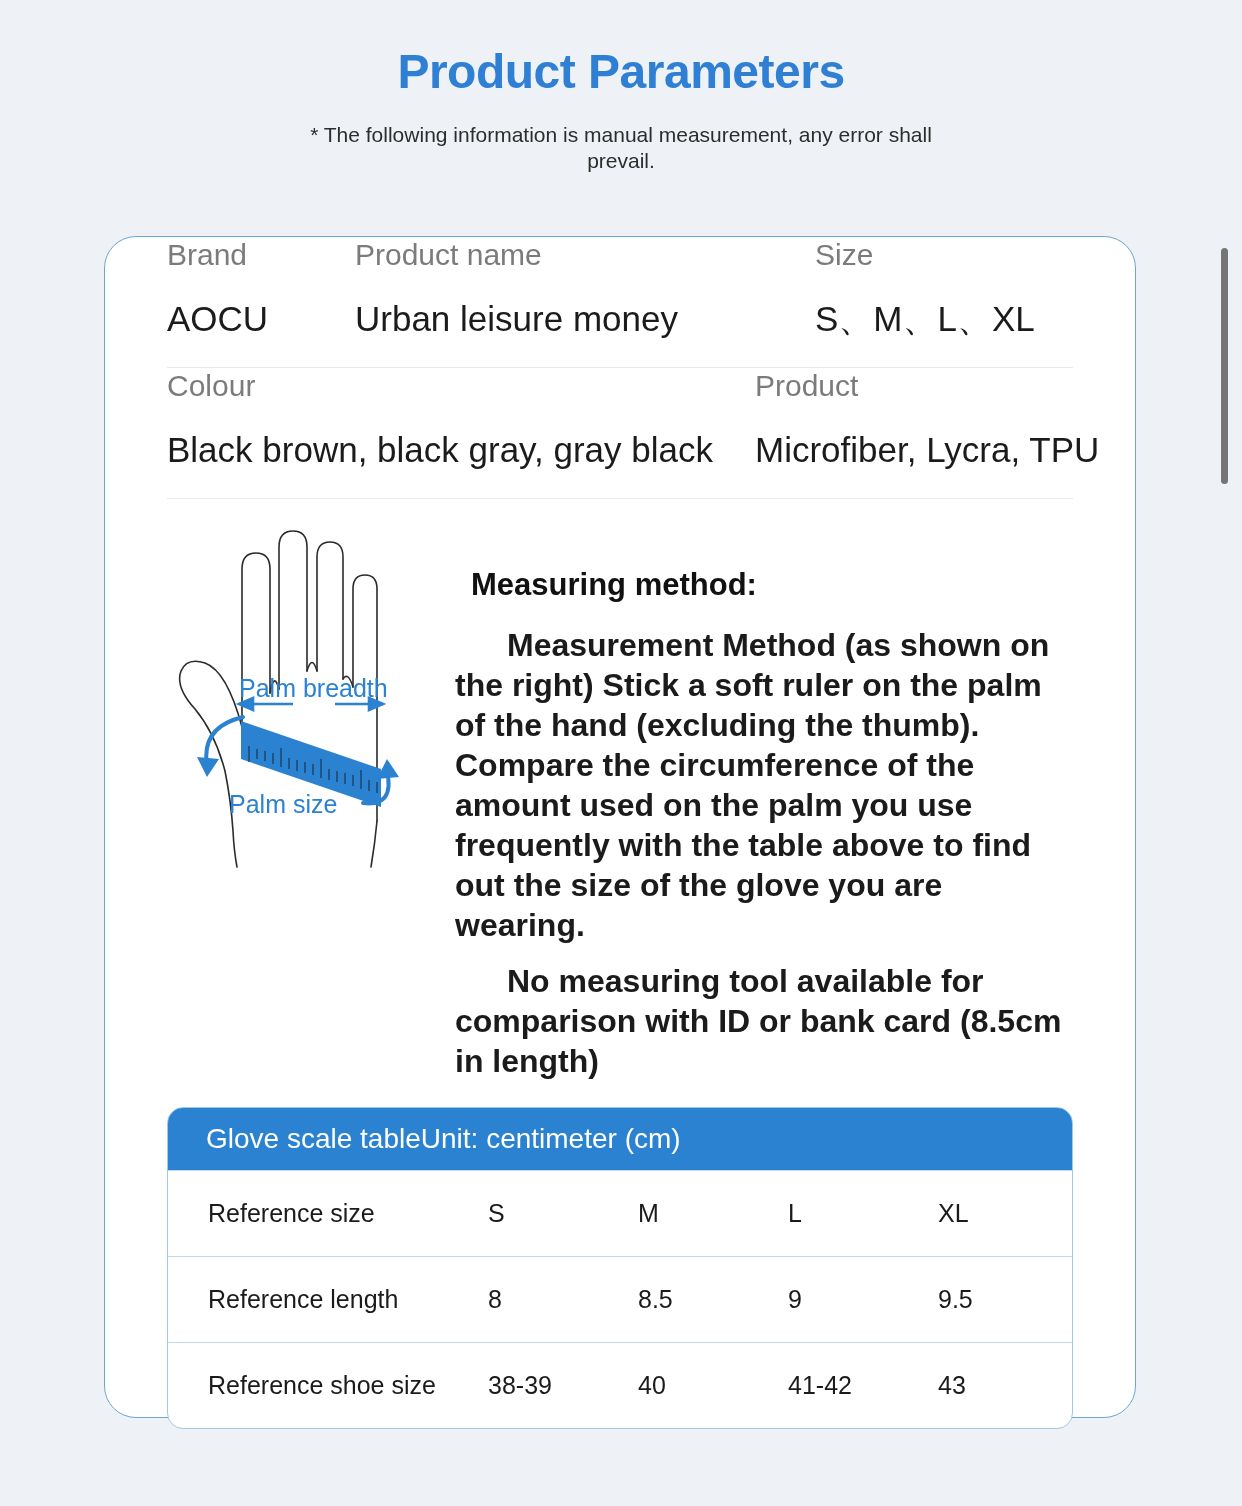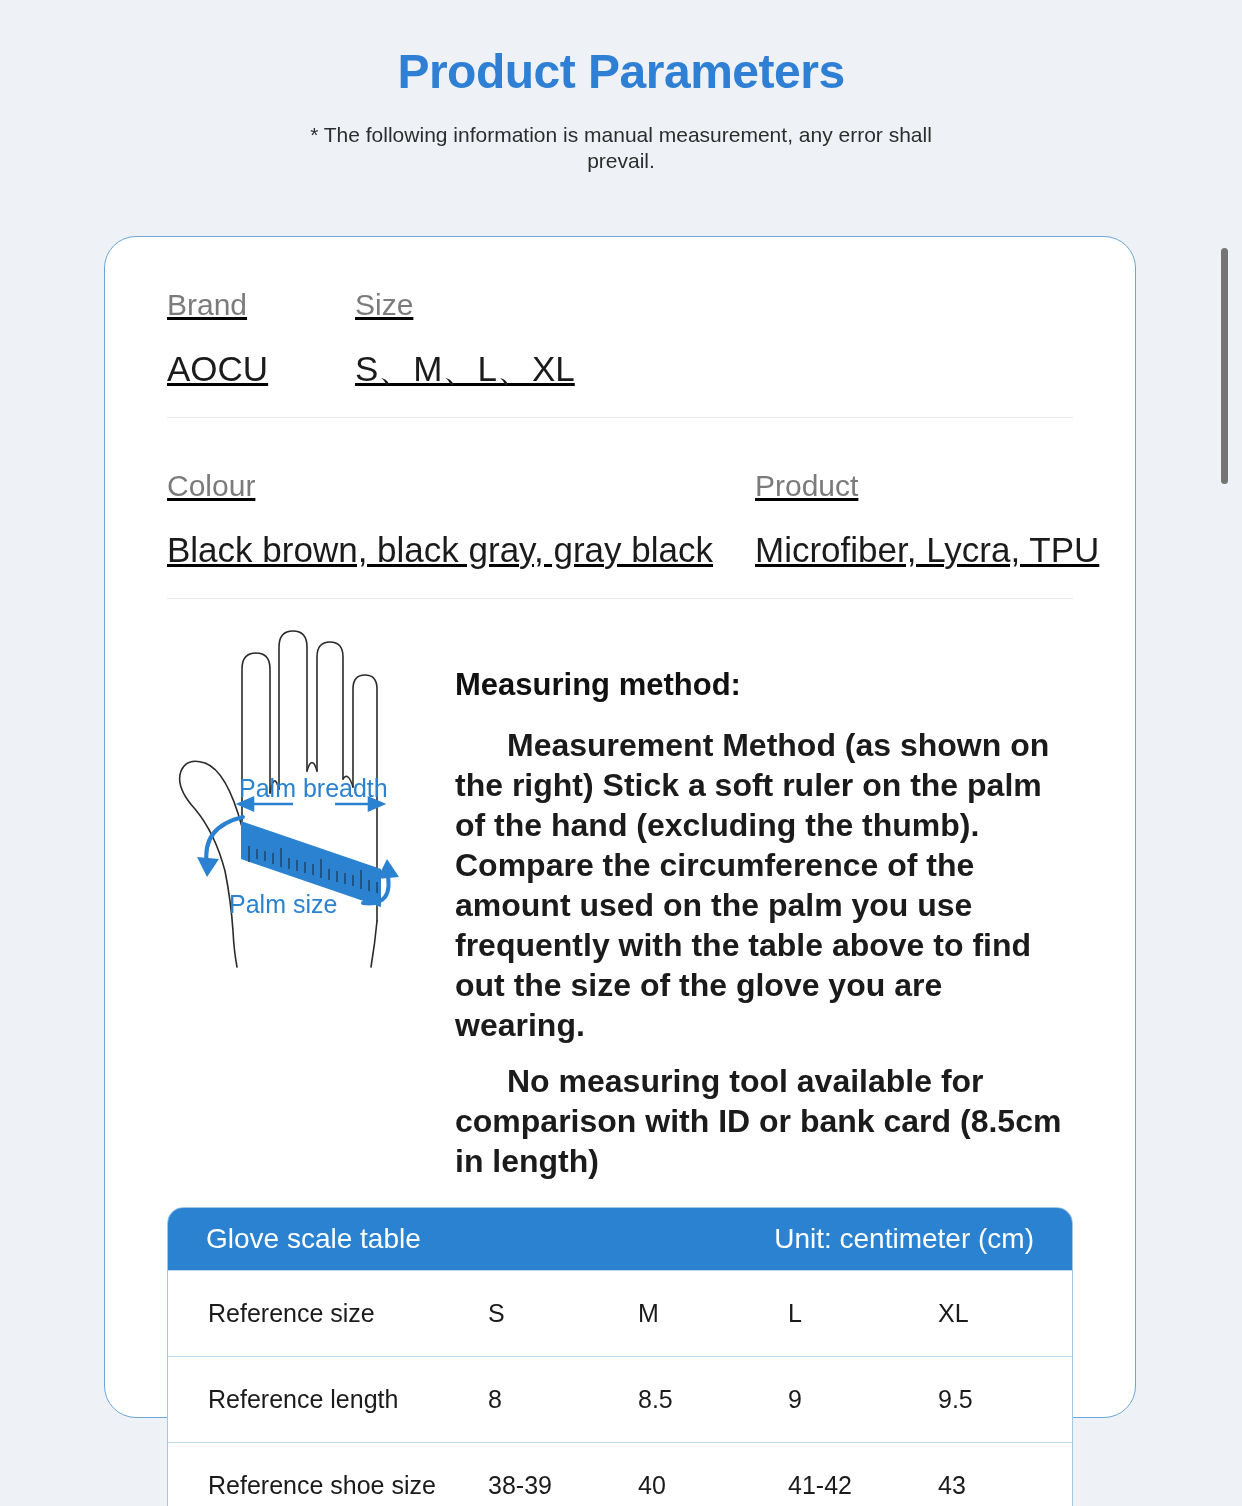--- a/index.html
+++ b/index.html
@@ -48,23 +48,21 @@
     border: 1.5px solid #6ba7d8;
     border-radius: 32px;
   }
 
   
   .spec-section {
     padding: 0 62px;
   }
   .spec-row {
     display: flex;
-    padding-top: 50px;
     padding-bottom: 26px;
-    text-decoration: underline;
   }
   .spec-row.divided {
     border-bottom: 1.5px solid #e9e9e9;
   }
   .spec-field .spec-label {
     color: #7b7b7b;
     font-size: 30px;
     font-weight: 400;
     line-height: 1.2;
   }
@@ -94,21 +92,21 @@
   }
   .measure-text {
     flex: 1 1 auto;
     padding-left: 10px;
     padding-top: 52px;
   }
   .measure-heading {
     font-size: 31px;
     font-weight: bold;
     color: #111111;
-    margin: 0 0 22px 0;
+    margin: 0 0 22px 16px;
   }
   .measure-para {
     font-size: 32px;
     line-height: 1.25;
     color: #1b1b1b;
     margin: 0;
     text-indent: 52px;
     font-weight: bold;
   }
   .measure-para + .measure-para {
@@ -120,21 +118,20 @@
     margin: 26px 62px 0 62px;
     border: 1.5px solid #9fc9e8;
     border-radius: 16px;
     overflow: hidden;
     background: #fff;
   }
   .table-head {
     background: #2a82d1;
     display: flex;
     align-items: center;
-    justify-content: space-between;
     padding: 0 38px;
     height: 62px;
   }
   .table-head-title {
     color: #ffffff;
     font-size: 28px;
     font-weight: 400;
   }
   .table-head-unit {
     color: #ffffff;
@@ -188,20 +185,24 @@
 <p class="page-subtitle">* The following information is manual measurement, any error shall prevail.</p>
 
 <div class="card">
 
   <div class="spec-section">
 
     <div class="spec-row divided">
       <div class="spec-field col-brand">
         <div class="spec-label">Brand</div>
         <div class="spec-value">AOCU</div>
+      </div>
+      <div class="spec-field col-product">
+        <div class="spec-label">Product name</div>
+        <div class="spec-value">Urban leisure money</div>
       </div>
       <div class="spec-field col-size">
         <div class="spec-label">Size</div>
         <div class="spec-value">S、M、L、XL</div>
       </div>
     </div>
 
     <div class="spec-row divided">
       <div class="spec-field col-colour">
         <div class="spec-label">Colour</div>

